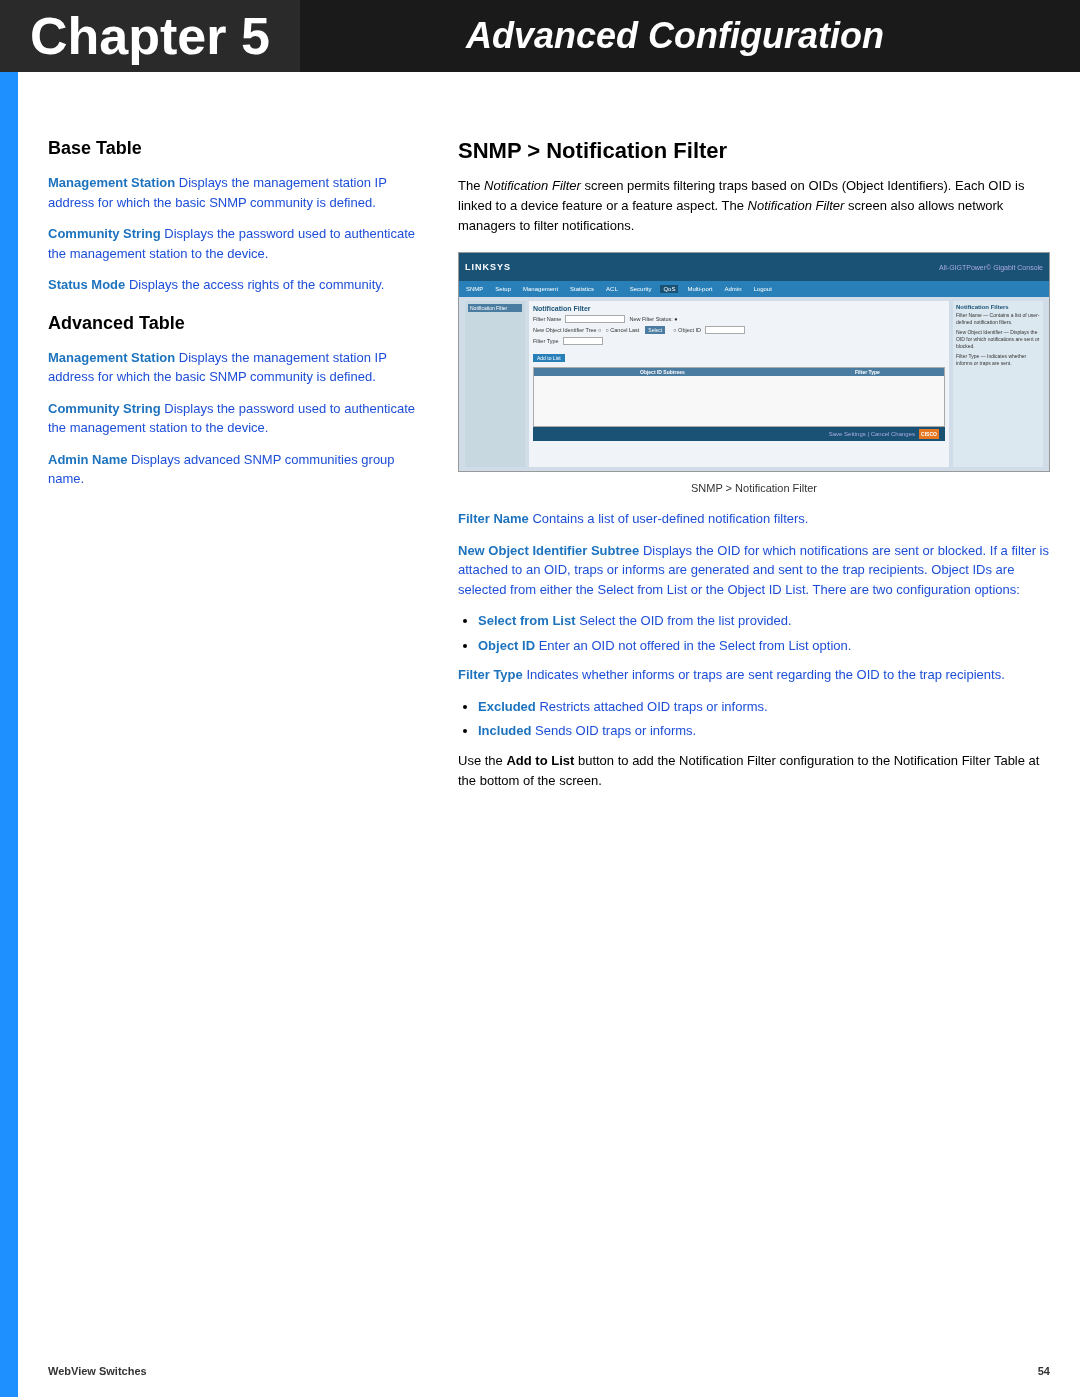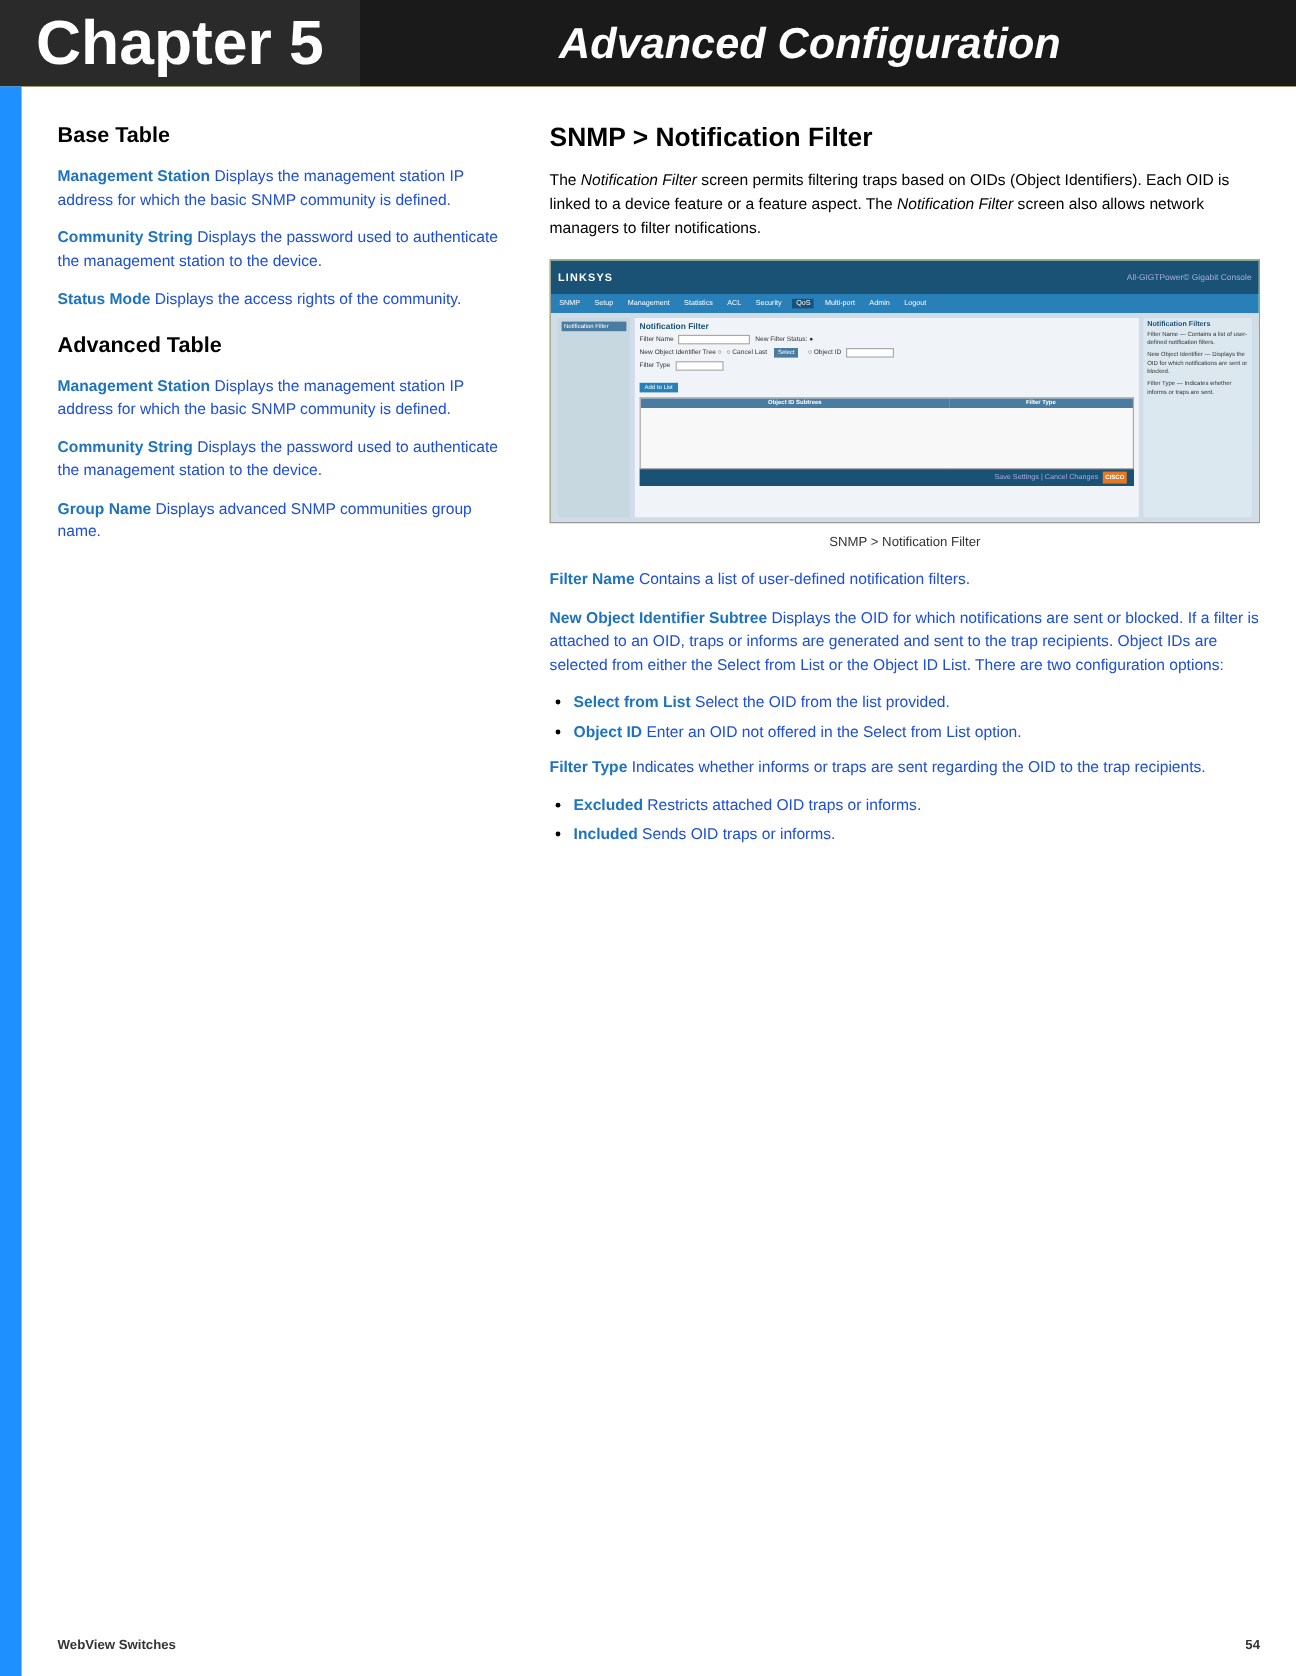--- a/index.html
+++ b/index.html
@@ -52,20 +52,21 @@
       bottom: 0;
       background: #1e90ff;
     }
 
     
     .main-content {
       margin-left: 18px;
       padding: 30px 30px 60px 30px;
       display: flex;
       gap: 30px;
+      margin-top: 36px;
     }
 
     .left-column {
       flex: 0 0 380px;
       max-width: 380px;
     }
 
     .right-column {
       flex: 1;
     }
@@ -299,21 +300,21 @@
 
     <div class="term-block">
       <span class="term">Management Station</span><span class="term-desc"> Displays the management station IP address for which the basic SNMP community is defined.</span>
     </div>
 
     <div class="term-block">
       <span class="term">Community String</span><span class="term-desc"> Displays the password used to authenticate the management station to the device.</span>
     </div>
 
     <div class="term-block">
-      <span class="term">Group Name</span><span class="term-desc"> Displays advanced SNMP communities group name.</span>
+      <span class="term">Admin Name</span><span class="term-desc"> Displays advanced SNMP communities group name.</span>
     </div>
 
   </div>
 
   <div class="right-column">
 
     <h1 class="snmp-heading">SNMP &gt; Notification Filter</h1>
 
     <p>
       The <span class="italic-term">Notification Filter</span> screen permits filtering traps based on OIDs (Object Identifiers). Each OID is linked to a device feature or a feature aspect. The <span class="italic-term">Notification Filter</span> screen also allows network managers to filter notifications.
@@ -418,20 +419,23 @@
 
     <ul class="bullet-list">
       <li>
         <span class="term">Excluded</span><span class="term-desc"> Restricts attached OID traps or informs.</span>
       </li>
       <li>
         <span class="term">Included</span><span class="term-desc"> Sends OID traps or informs.</span>
       </li>
     </ul>
 
+    <p>
+      Use the <strong>Add to List</strong> button to add the Notification Filter configuration to the Notification Filter Table at the bottom of the screen.
+    </p>
 
   </div>
 </div>
 
 <div class="page-footer">
   <span>WebView Switches</span>
   <span>54</span>
 </div>
 
 </body></html>

